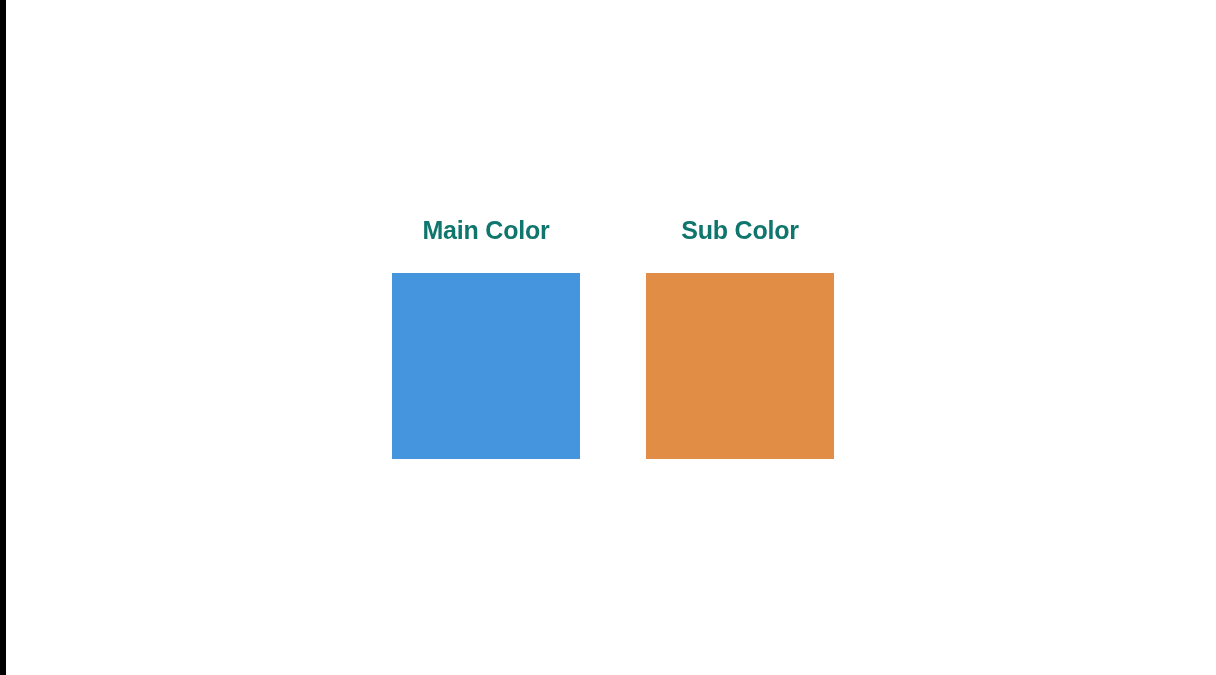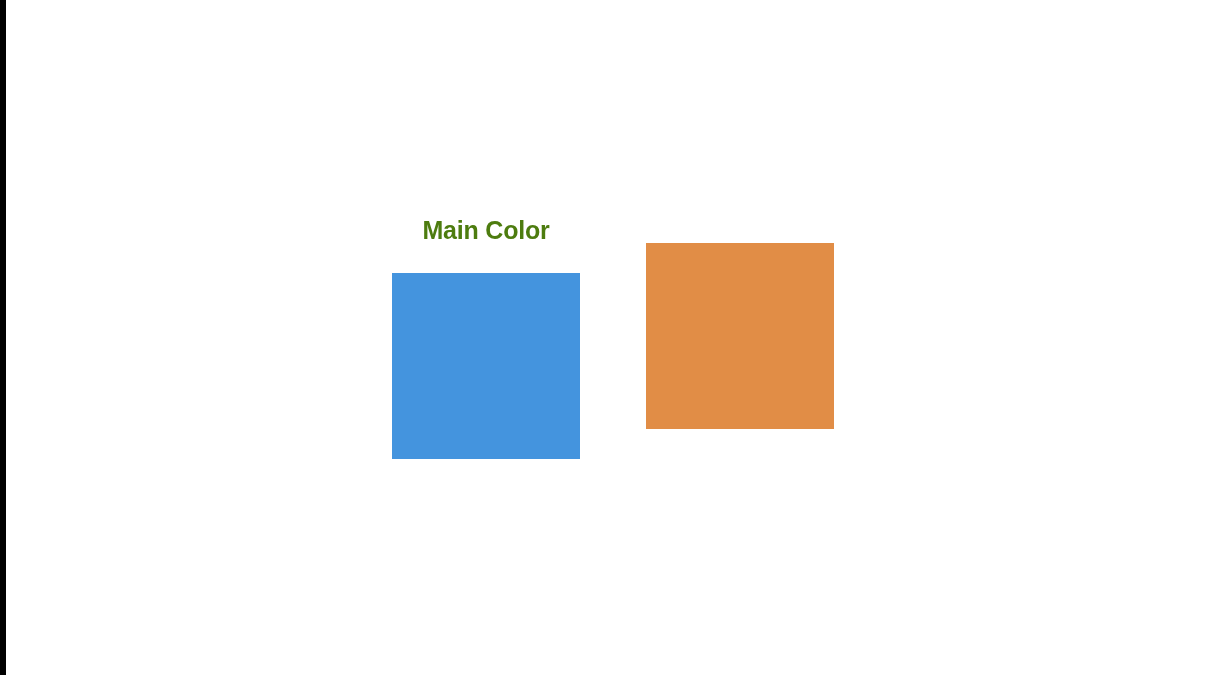--- a/index.html
+++ b/index.html
@@ -39,21 +39,21 @@
   }
   .swatch-group {
     width: 188px;
     display: flex;
     flex-direction: column;
     align-items: center;
   }
   .swatch-label {
     font-size: 25px;
     font-weight: bold;
-    color: #4d7c0f;
+    color: #0f766e;
     line-height: 30px;
     letter-spacing: -0.2px;
     white-space: nowrap;
     text-align: center;
     margin: 0;
     padding: 0;
   }
   .swatch-chip {
     width: 188px;
     height: 186px;
@@ -68,18 +68,19 @@
   <div class="edge-strip-left" style="background: rgb(0, 0, 0);"></div>
 
   <div class="swatch-area">
 
     <div class="swatch-group">
       <div class="swatch-label">Main Color</div>
       <div class="swatch-chip" style="background: rgb(68, 148, 222);"></div>
     </div>
 
     <div class="swatch-group">
+      <div class="swatch-label">Sub Color</div>
       <div class="swatch-chip" style="background: rgb(225, 141, 70);"></div>
     </div>
 
   </div>
 
 </div>
 
 </body></html>

